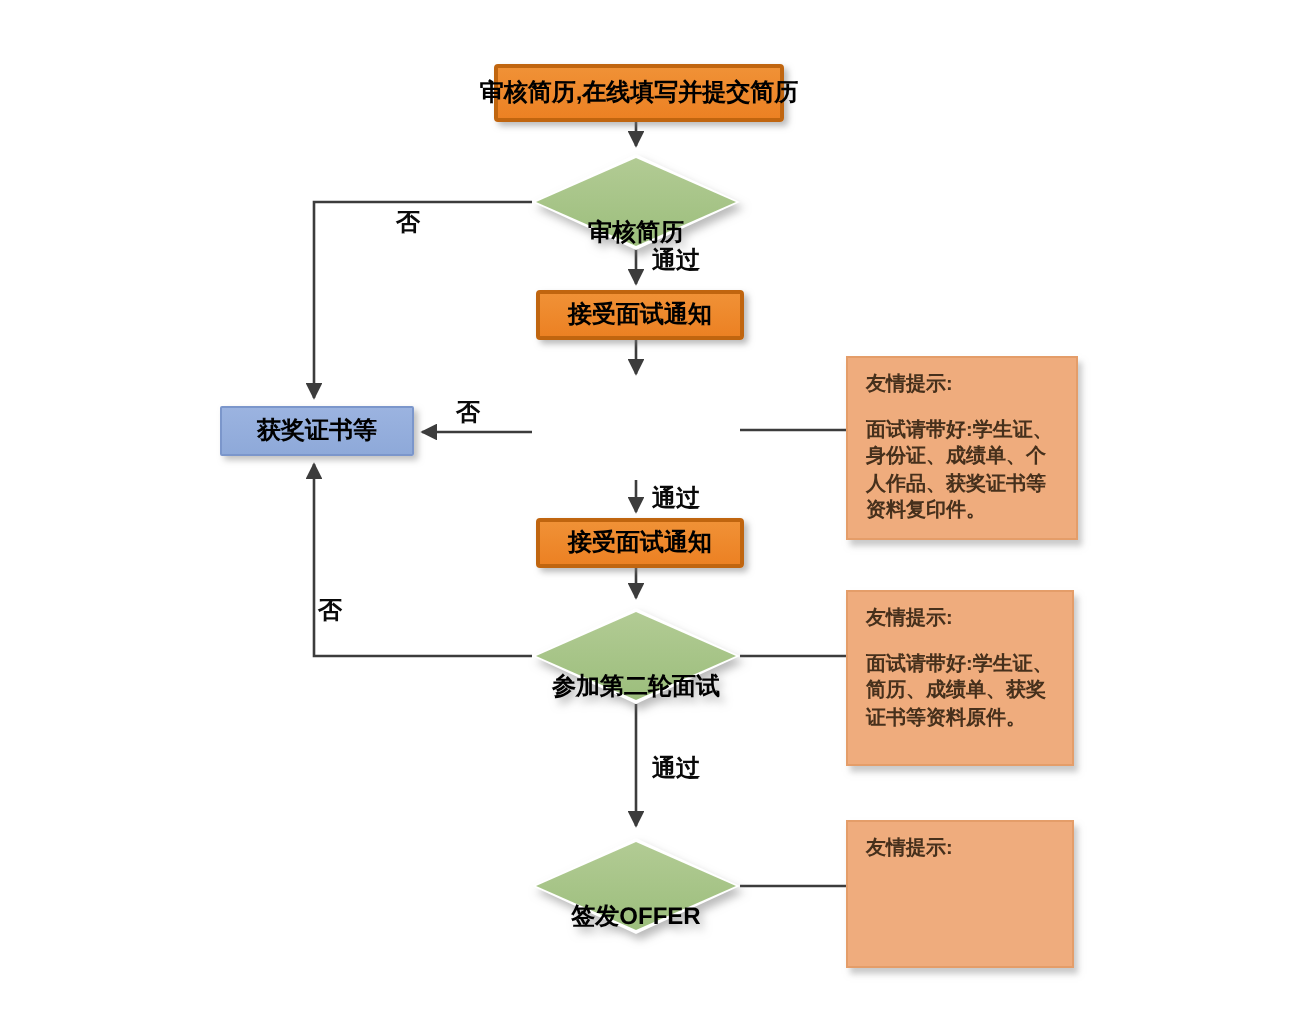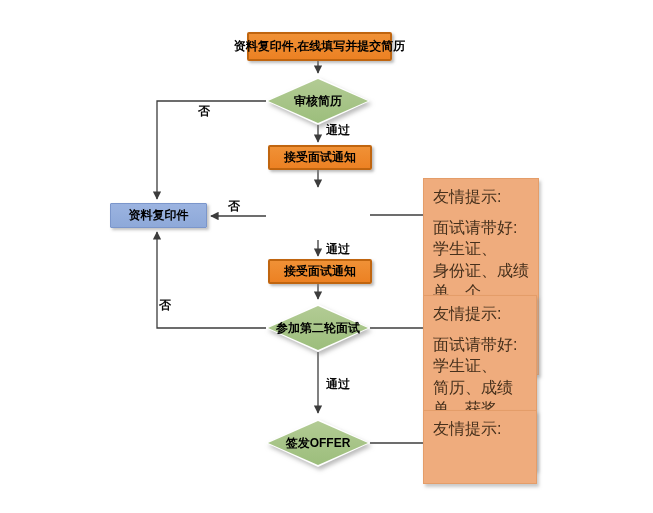--- a/index.html
+++ b/index.html
@@ -13,31 +13,31 @@
   .rect-orange{
     background:linear-gradient(180deg,#f09136,var(--orange));
     border:2px solid var(--orange_border);border-radius:2px;
     box-shadow:2px 2px 3px rgba(130,130,130,.55);
   }
   .rect-blue{
     background:linear-gradient(180deg,#9bb3e0,var(--blue));
     border:1px solid var(--blue_border);border-radius:1px;
     box-shadow:2px 2px 3px rgba(130,130,130,.5);
   }
-  .diamond{filter:drop-shadow(2px 3px 2px rgba(120,120,120,.5));}
+  .diamond{filter:drop-shadow(2px 3px 2px rgba(120,120,120,.5));align-items:flex-end;}
   .diamond .shape-outer{position:absolute;inset:0;background:#fff;
     clip-path:polygon(50% 0,100% 50%,50% 100%,0 50%);}
   .diamond .shape-inner{position:absolute;inset:2px;
     background:linear-gradient(180deg,#b2cb94,var(--green));
     clip-path:polygon(50% 0,100% 50%,50% 100%,0 50%);}
   .note{
     position:absolute;z-index:2;background:var(--salmon);
     border:1px solid var(--salmon_border);
     box-shadow:2px 3px 3px rgba(150,150,150,.5);
-    padding:7px 6px 6px 9px;color:#46301c;font-weight:normal;font-size:16px;line-height:1.35;
+    padding:7px 6px 6px 9px;color:#46301c;font-weight:bold;font-size:10px;line-height:1.35;
   }
   .note-title{margin-bottom:9px;}
   .note-body{white-space:pre-line;}
   .edge-label{position:absolute;z-index:3;font-weight:bold;font-size:12px;color:#0a0a0a;white-space:nowrap;}
 </style>
 </head>
 <body>
 
 <div id="canvas">
 
@@ -57,36 +57,36 @@
       <path d="M318,240 L318,256" marker-end="url(#arrow)"></path>
       <path d="M318,282 L318,299" marker-end="url(#arrow)"></path>
       <path d="M266,328 L157,328 L157,232" marker-end="url(#arrow)"></path>
       <path d="M370,328 L423,328"></path>
       <path d="M318,352 L318,413" marker-end="url(#arrow)"></path>
       <path d="M370,443 L423,443"></path>
     </g>
   </svg>
 
   <div class="node rect-orange" style="left:247px;top:32px;width:141px;height:25px">
-    <span class="node-label">资料复印件,在线填写并提交简历</span>
+    <span class="node-label">审核简历,在线填写并提交简历</span>
   </div>
 
   <div class="node diamond" style="left:266px;top:77px;width:104px;height:48px">
     <div class="shape-outer"></div>
     <div class="shape-inner"></div>
     <span class="node-label">审核简历</span>
   </div>
 
   <div class="node rect-orange" style="left:268px;top:145px;width:100px;height:21px">
     <span class="node-label">接受面试通知</span>
   </div>
 
 
   <div class="node rect-blue" style="left:110px;top:203px;width:95px;height:23px">
-    <span class="node-label">资料复印件</span>
+    <span class="node-label">获奖证书等</span>
   </div>
 
   <div class="node rect-orange" style="left:268px;top:259px;width:100px;height:21px">
     <span class="node-label">接受面试通知</span>
   </div>
 
   <div class="node diamond" style="left:266px;top:419px;width:104px;height:48px">
     <div class="shape-outer"></div>
     <div class="shape-inner"></div>
     <span class="node-label">签发OFFER</span>

